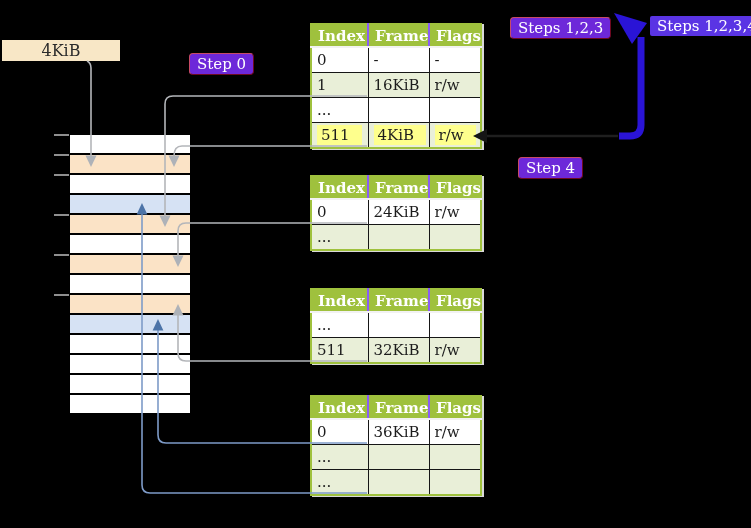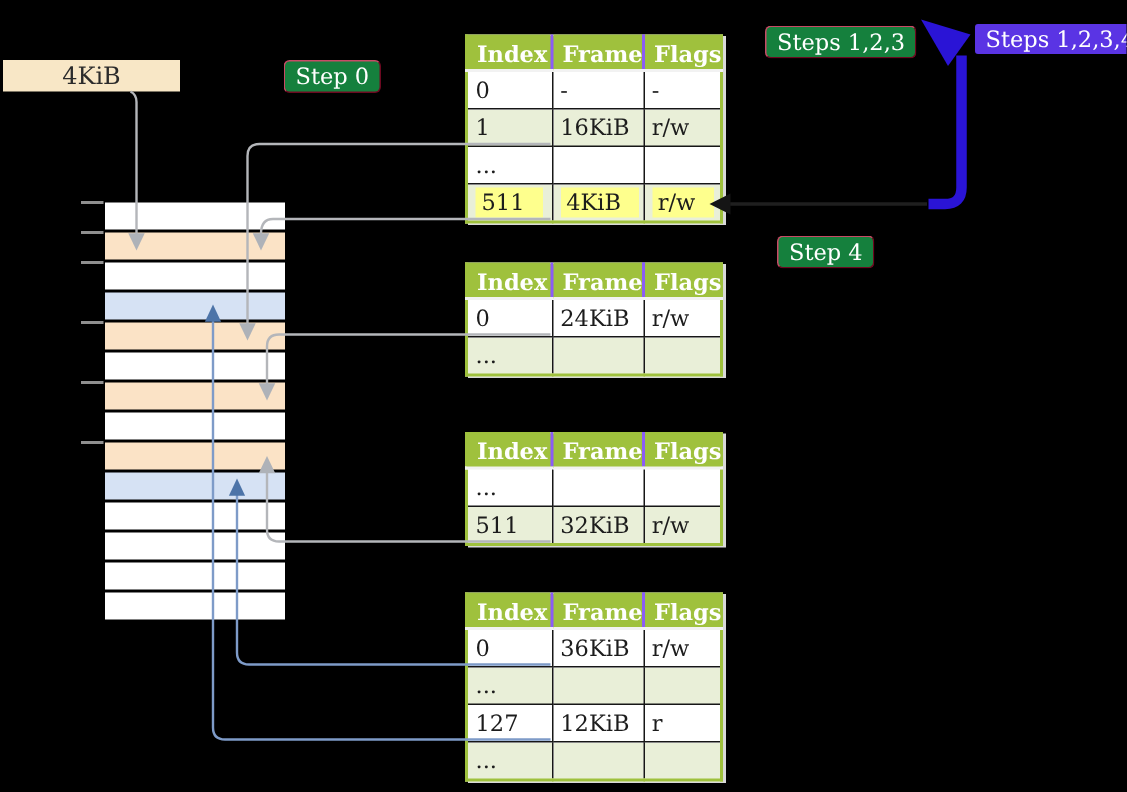--- a/index.html
+++ b/index.html
@@ -16,23 +16,23 @@
     background:#f8e7c6;color:#2b2b2b;font-size:16px;
     display:flex;align-items:center;justify-content:center;
   }
 
   
   .badge{
     position:absolute;height:20px;padding:0 7px;
     display:flex;align-items:center;justify-content:center;
     color:#fff;font-size:15px;white-space:nowrap;
   }
-  .badge.red{background:#15803d;border:1px solid;border-color:#c84a66 #6d0820 #6d0820 #c84a66;border-radius:4px;}
+  .badge.red{background:#6d28d9;border:1px solid;border-color:#c84a66 #6d0820 #6d0820 #c84a66;border-radius:4px;}
   .badge.indigo{background:#5a34e4;border-radius:2px;}
-  #step0{left:189px;top:40px;}
+  #step0{left:189px;top:53px;}
   #steps123{left:510px;top:17px;}
   #steps1234{left:650px;top:16px;}
   #step4{left:518px;top:157px;justify-content:center;}
 
   
   .stack{left:70px;top:135px;width:120px;}
   .srow{height:18px;margin-bottom:2px;}
   .srow.white{background:#ffffff;}
   .srow.peach{background:#fbe3c6;}
   .srow.blue{background:#d6e2f4;}
@@ -199,25 +199,20 @@
   </tr>
   <tr>
     <td>0</td>
     <td>36KiB</td>
     <td>r/w</td>
   </tr>
   <tr class="g">
     <td>...</td>
     <td></td>
     <td></td>
-  </tr>
-  <tr>
-    <td>127</td>
-    <td>12KiB</td>
-    <td>r</td>
   </tr>
   <tr class="g">
     <td>...</td>
     <td></td>
     <td></td>
   </tr>
 </tbody>
   </table>
 
 <svg id="overlay" width="751" height="528" viewBox="0 0 751 528">

